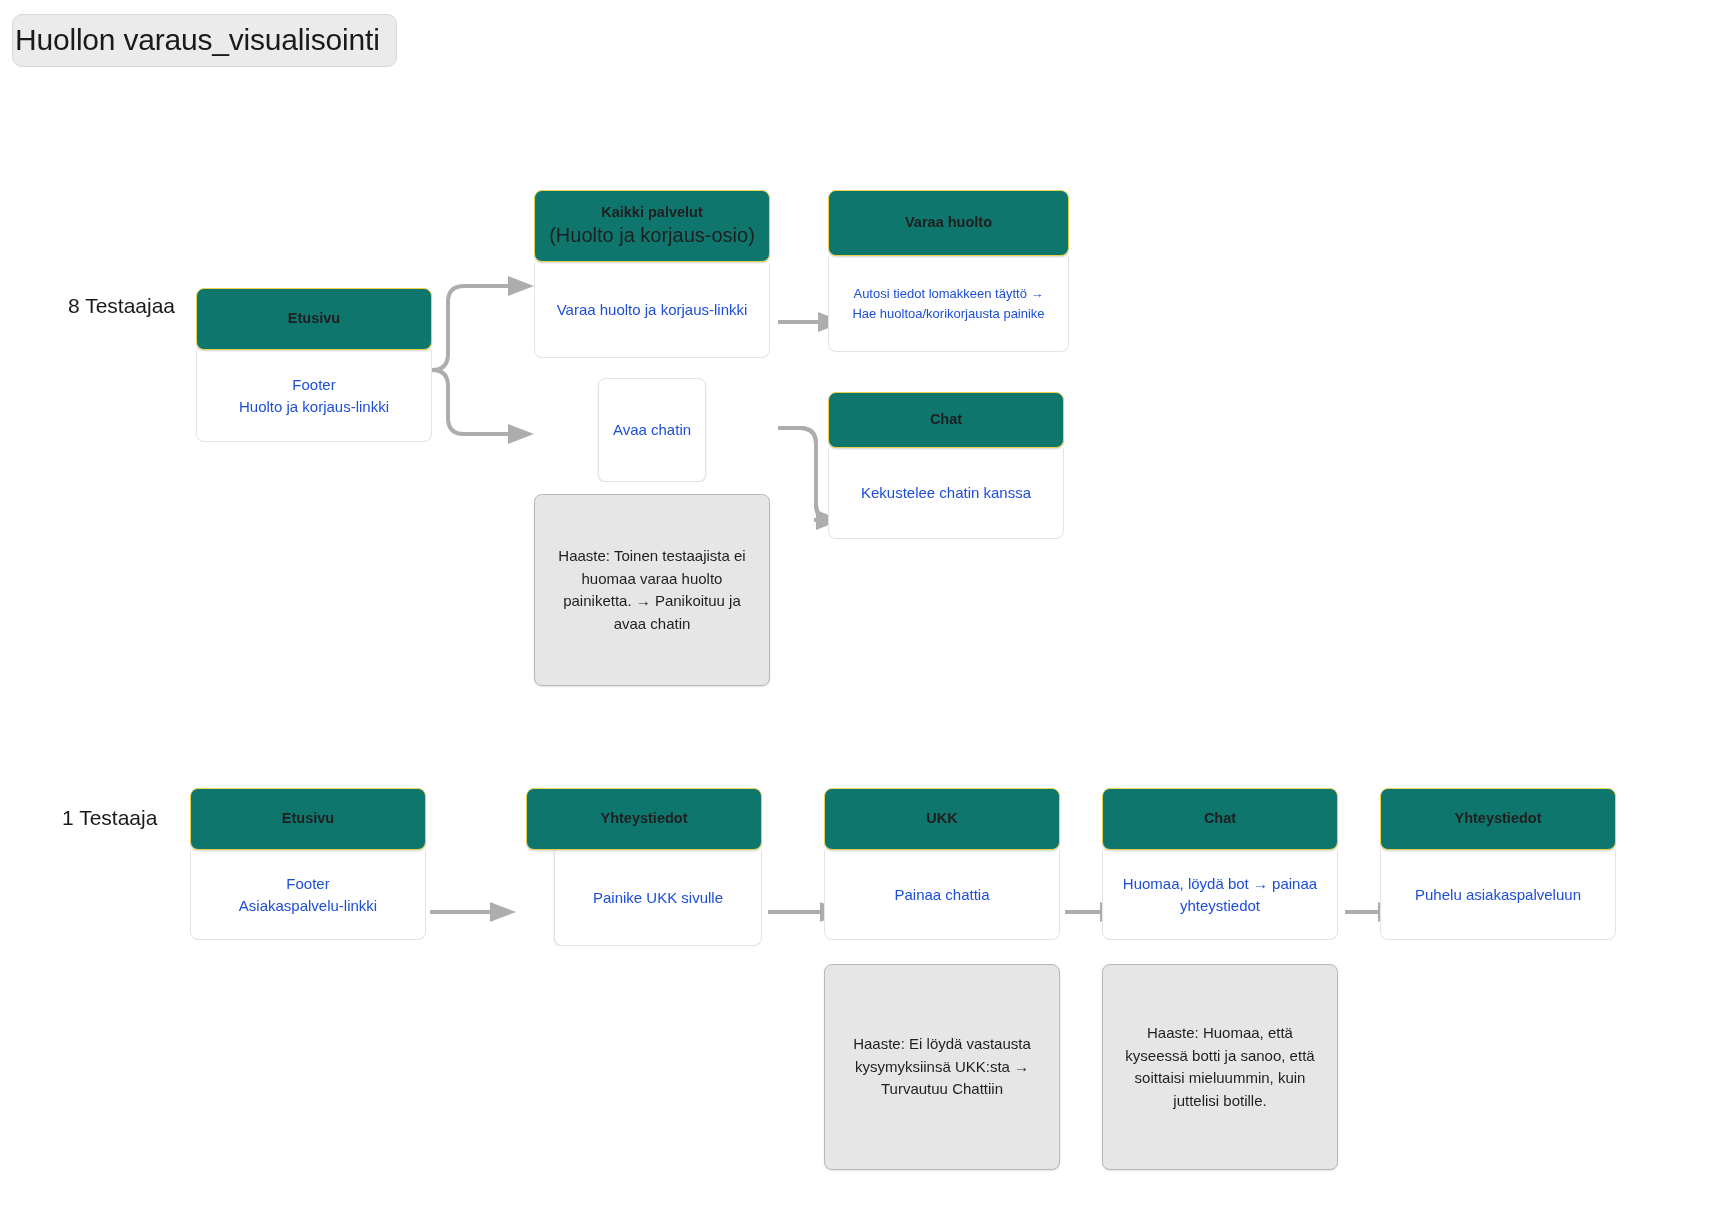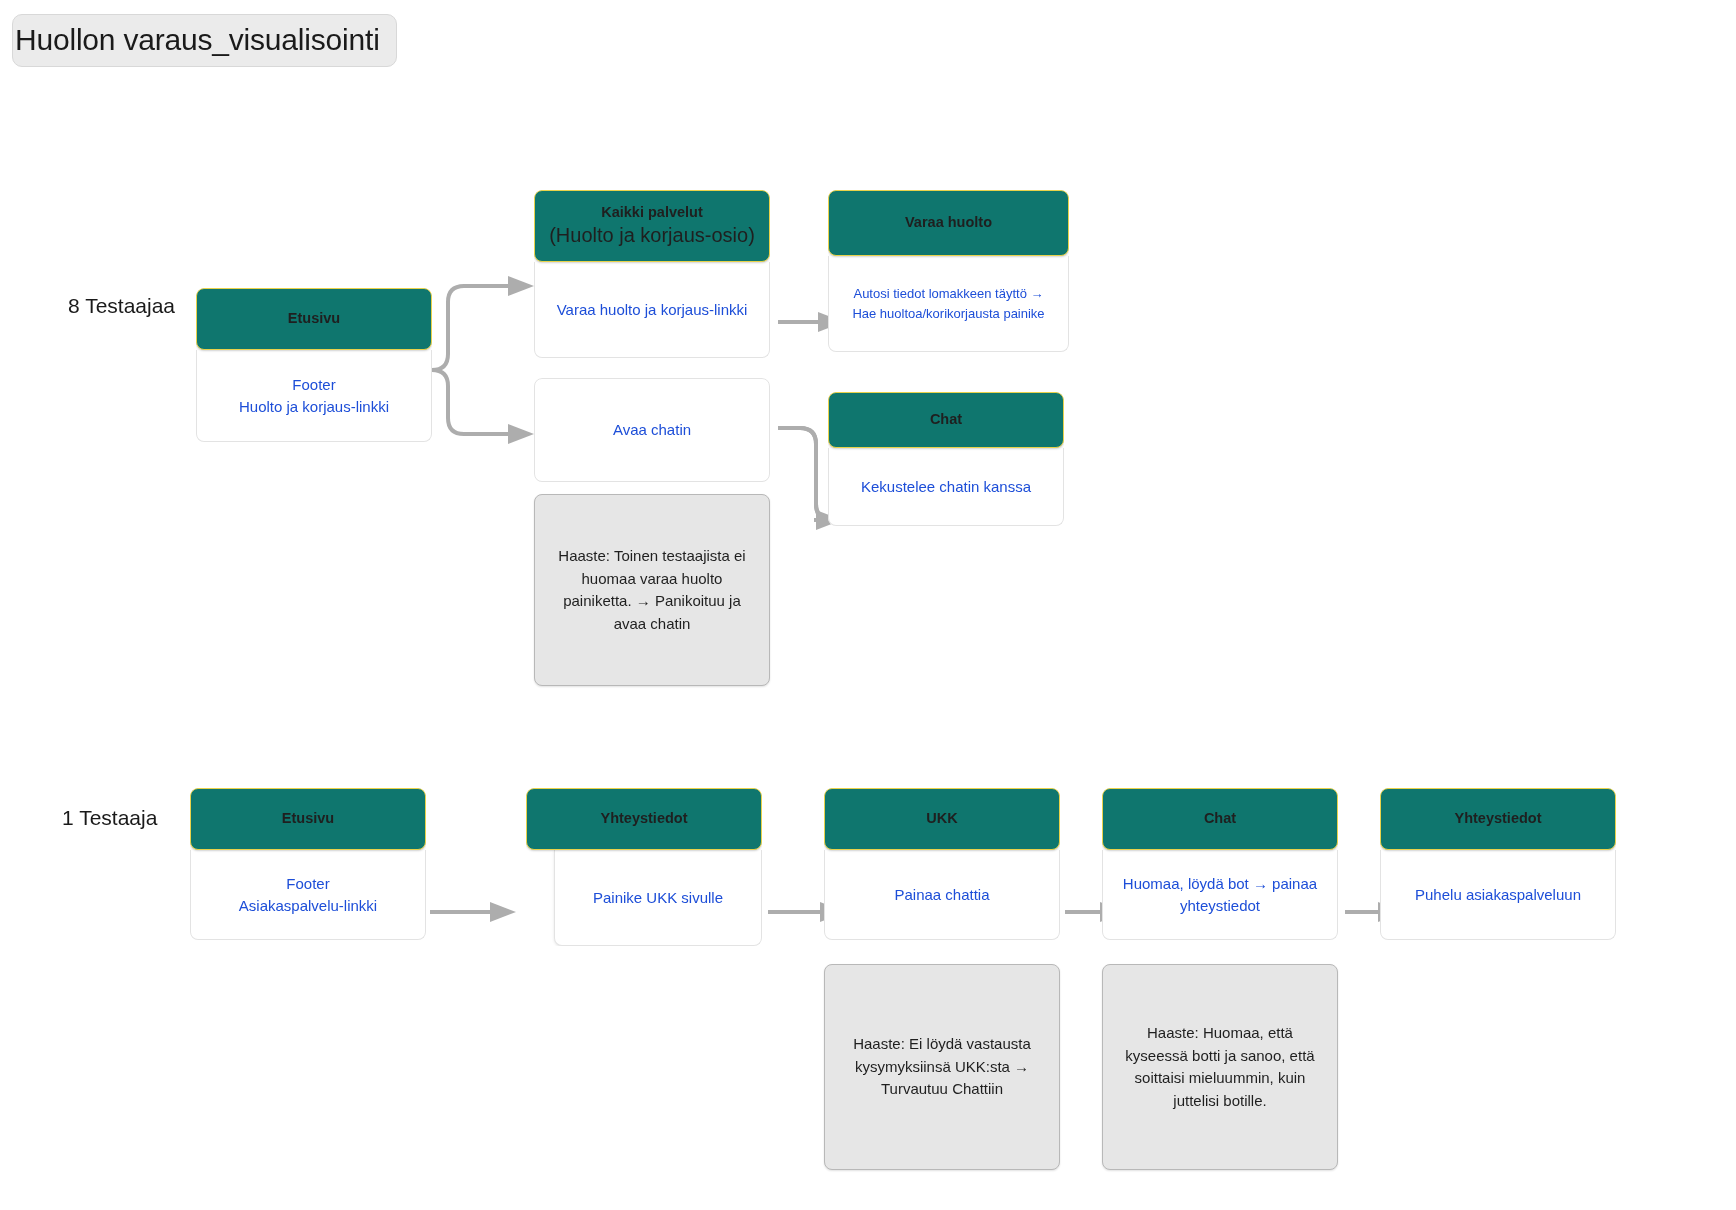--- a/index.html
+++ b/index.html
@@ -181,37 +181,37 @@
   </div>
 
   <div class="card" style="left:534px; top:190px; width:236px;">
     <div class="card-head" style="height:72px;">
       <div class="h-title">Kaikki palvelut</div>
       <div class="h-sub">(Huolto ja korjaus-osio)</div>
     </div>
     <div class="card-body" style="height:96px;">Varaa huolto ja korjaus-linkki</div>
   </div>
 
-  <div class="card" style="left:534px; top:378px; width:236px;">
+  <div class="card" style="left:534px; top:378px; width:236px;align-items:center;">
     <div class="card-body" style="height:104px; border-top:1px solid #e3e3e3; border-radius:8px;">Avaa chatin</div>
   </div>
 
   <div class="card" style="left:828px; top:190px; width:241px;">
     <div class="card-head" style="height:66px;">
       <div class="h-title">Varaa huolto</div>
     </div>
     <div class="card-body small" style="height:96px; white-space:pre-line;">Autosi tiedot lomakkeen täyttö →
 Hae huoltoa/korikorjausta painike</div>
   </div>
 
   <div class="card" style="left:828px; top:392px; width:236px;">
     <div class="card-head" style="height:56px;">
       <div class="h-title">Chat</div>
     </div>
-    <div class="card-body" style="height:78px;">Kekustelee chatin kanssa</div>
+    <div class="card-body" style="height:91px;">Kekustelee chatin kanssa</div>
   </div>
 
   <div class="note" style="left:534px; top:494px; width:236px; height:192px;">Haaste: Toinen testaajista ei huomaa varaa huolto painiketta. → Panikoituu ja avaa chatin</div>
 
   <div class="row-label" style="left:62px; top:806px;">1 Testaaja</div>
 
   <div class="card" style="left:190px; top:788px; width:236px;">
     <div class="card-head" style="height:62px;">
       <div class="h-title">Etusivu</div>
     </div>

